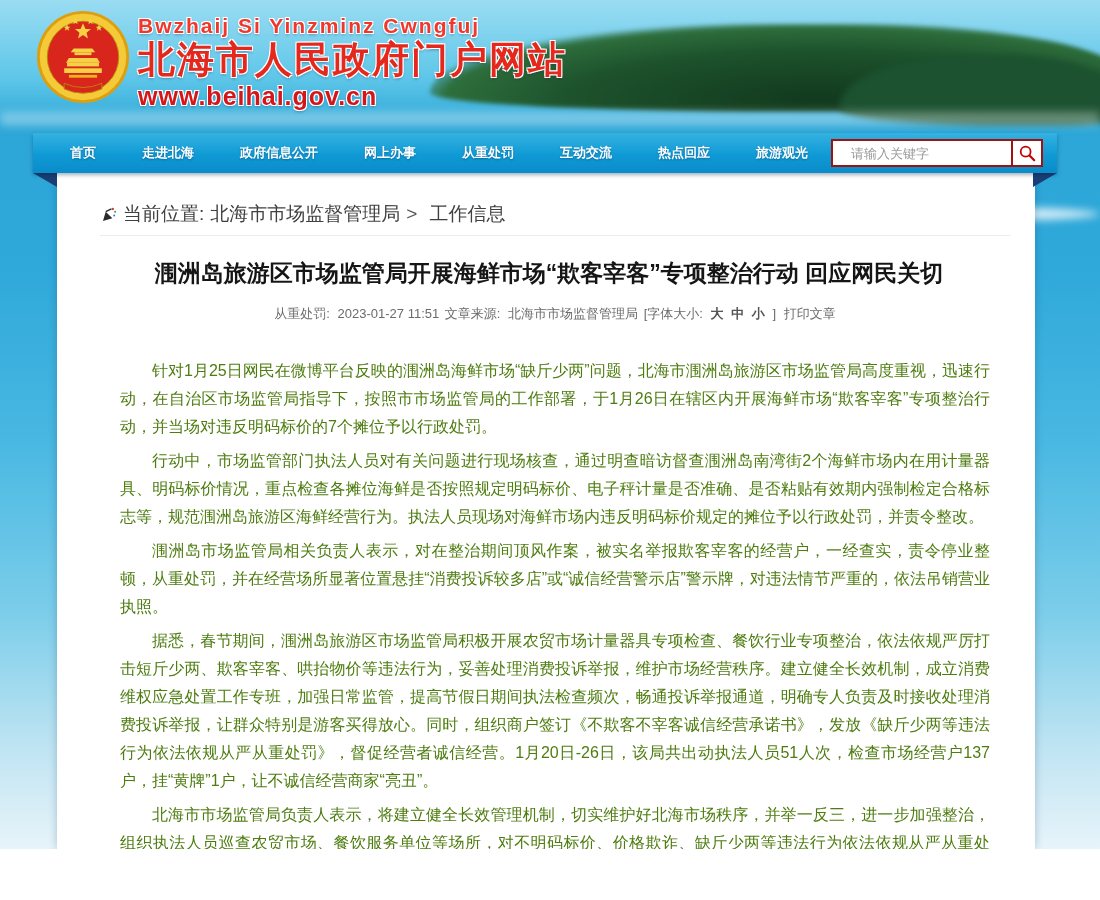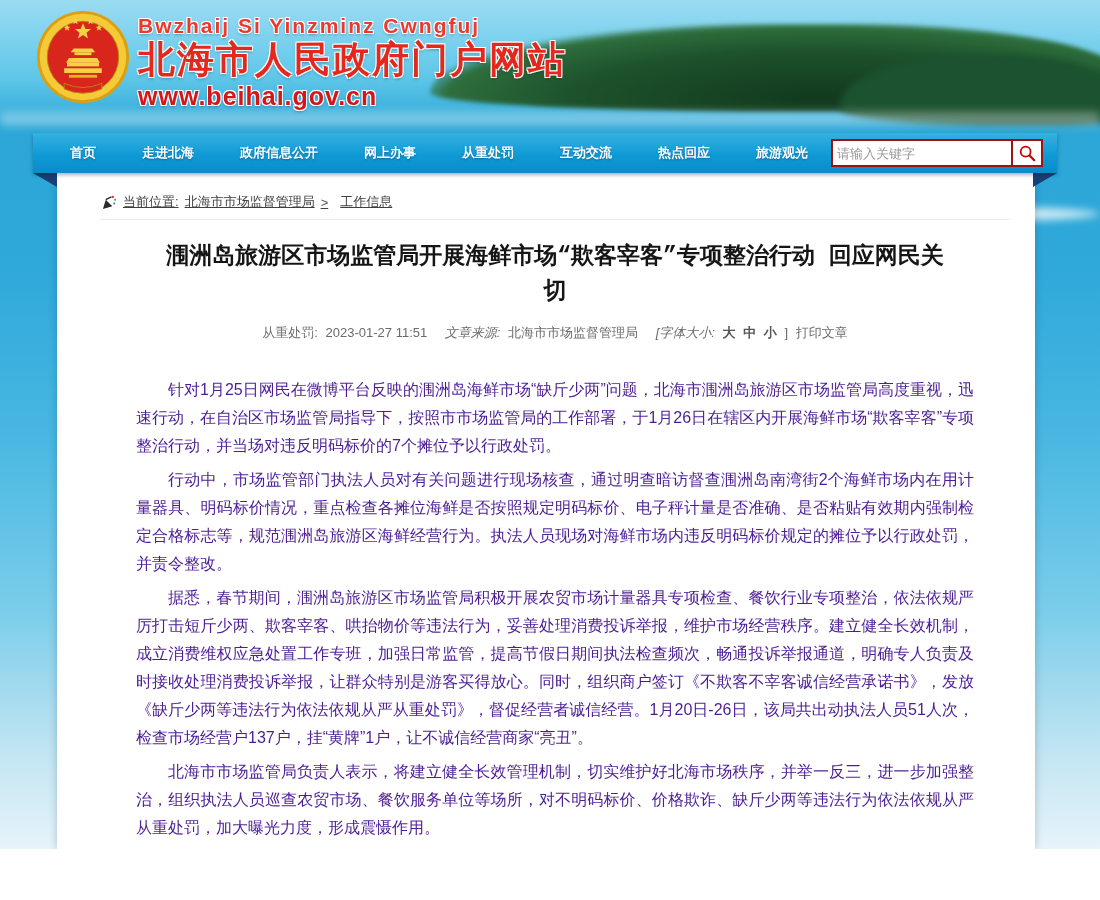--- a/index.html
+++ b/index.html
@@ -29,41 +29,41 @@
     background:linear-gradient(180deg,#35b2e0 0%,#0f9ad5 55%,#0a8cc9 100%);
     box-shadow:0 2px 4px rgba(0,30,60,.35);display:flex;align-items:center;padding:0 14px;box-sizing:border-box;}
   .fold{position:absolute;top:173px;width:24px;height:14px;background:#1a3f74;z-index:2;}
   .fold-l{left:33px;clip-path:polygon(0 0,100% 0,100% 100%);}
   .fold-r{left:1033px;clip-path:polygon(0 0,100% 0,0 100%);}
   .nav-items{display:flex;flex:1;justify-content:space-around;align-items:center;}
   .nav-item{color:#fff;font-size:13px;font-weight:bold;text-decoration:none;cursor:pointer;
     text-shadow:0 1px 2px rgba(0,40,80,.4);padding:0 4px;white-space:nowrap;font-family:Liberation Serif, serif;}
   .searchbox{display:flex;align-items:stretch;background:#fff;border:2px solid #9e1310;
     width:212px;height:28px;box-sizing:border-box;flex:0 0 auto;}
-  .search-input{border:0;outline:none;flex:1;font-size:13px;padding:0 4px;color:#333;min-width:0;}
+  .search-input{border:0;outline:none;flex:1;font-size:13px;padding:0 18px;color:#333;min-width:0;}
   .search-input::placeholder{color:#9a9a9a;}
   .search-btn{width:30px;border:0;border-left:2px solid #9e1310;background:#fff;cursor:pointer;
     display:flex;align-items:center;justify-content:center;padding:0;}
   
   .content{position:absolute;top:173px;left:57px;width:978px;bottom:0;background:#fff;z-index:1;
     box-shadow:0 0 8px rgba(0,50,90,.25);padding:20px 45px 0 63px;box-sizing:border-box;}
-  .crumbs{display:flex;align-items:center;font-size:13px;color:#404040;padding-bottom:8px;
-    border-bottom:1px solid #ececec;margin:0 -20px;padding-left:2px;text-decoration:underline;}
+  .crumbs{display:flex;align-items:center;font-size:19px;color:#404040;padding-bottom:8px;
+    border-bottom:1px solid #ececec;margin:8px -20px;padding-left:2px;}
   .crumbs .sep{margin:0 6px;color:#555;}
   .crumb-link{color:#404040;text-decoration:none;cursor:pointer;margin-left:6px;}
   .crumb-ico{margin-right:6px;display:inline-flex;}
-  .art-title{margin:20px auto 0;width:92%;text-align:center;font-size:23px;font-weight:bold;
-    color:#151515;line-height:35px;font-family:Liberation Mono, monospace;}
+  .art-title{margin:20px auto 0;width:92%;font-size:23px;font-weight:bold;
+    color:#151515;line-height:35px;font-family:Liberation Sans, sans-serif;}
   .meta{margin-top:14px;text-align:center;font-size:13px;color:#6b6b6b;}
   .meta span{margin:0 2px;}
-  .meta .gap{margin-left:12px;font-style:italic;}
+  .meta .gap{margin-left:0;}
   .fs-btn{cursor:pointer;color:#555;font-weight:bold;margin:0 2px;}
   .print-btn{cursor:pointer;color:#6b6b6b;margin-left:12px;}
   .body-text{margin-top:34px;}
-  .body-text p{font-size:16px;color:#4c1d95;line-height:28px;text-indent:2em;margin:6px 16px;
+  .body-text p{font-size:16px;color:#4d7c0f;line-height:28px;text-indent:2em;margin:6px 0;
     text-align:justify;}
 </style>
 </head>
 <body>
 
 <div class="stage">
 
   <div class="island"></div>
   <div class="island2"></div>
   <div class="shore-light"></div>
@@ -153,18 +153,19 @@
       <span class="fs-btn">大</span>
       <span class="fs-btn">中</span>
       <span class="fs-btn">小</span>
       <span>]</span>
       <span class="print-btn">打印文章</span>
     </div>
 
     <div class="body-text">
       <p>针对1月25日网民在微博平台反映的涠洲岛海鲜市场“缺斤少两”问题，北海市涠洲岛旅游区市场监管局高度重视，迅速行动，在自治区市场监管局指导下，按照市市场监管局的工作部署，于1月26日在辖区内开展海鲜市场“欺客宰客”专项整治行动，并当场对违反明码标价的7个摊位予以行政处罚。</p>
       <p>行动中，市场监管部门执法人员对有关问题进行现场核查，通过明查暗访督查涠洲岛南湾街2个海鲜市场内在用计量器具、明码标价情况，重点检查各摊位海鲜是否按照规定明码标价、电子秤计量是否准确、是否粘贴有效期内强制检定合格标志等，规范涠洲岛旅游区海鲜经营行为。执法人员现场对海鲜市场内违反明码标价规定的摊位予以行政处罚，并责令整改。</p>
+      <p>涠洲岛市场监管局相关负责人表示，对在整治期间顶风作案，被实名举报欺客宰客的经营户，一经查实，责令停业整顿，从重处罚，并在经营场所显著位置悬挂“消费投诉较多店”或“诚信经营警示店”警示牌，对违法情节严重的，依法吊销营业执照。</p>
       <p>据悉，春节期间，涠洲岛旅游区市场监管局积极开展农贸市场计量器具专项检查、餐饮行业专项整治，依法依规严厉打击短斤少两、欺客宰客、哄抬物价等违法行为，妥善处理消费投诉举报，维护市场经营秩序。建立健全长效机制，成立消费维权应急处置工作专班，加强日常监管，提高节假日期间执法检查频次，畅通投诉举报通道，明确专人负责及时接收处理消费投诉举报，让群众特别是游客买得放心。同时，组织商户签订《不欺客不宰客诚信经营承诺书》，发放《缺斤少两等违法行为依法依规从严从重处罚》，督促经营者诚信经营。1月20日-26日，该局共出动执法人员51人次，检查市场经营户137户，挂“黄牌”1户，让不诚信经营商家“亮丑”。</p>
       <p>北海市市场监管局负责人表示，将建立健全长效管理机制，切实维护好北海市场秩序，并举一反三，进一步加强整治，组织执法人员巡查农贸市场、餐饮服务单位等场所，对不明码标价、价格欺诈、缺斤少两等违法行为依法依规从严从重处罚，加大曝光力度，形成震慑作用。</p>
     </div>
 
   </div>
 </div>
 
 </body></html>

